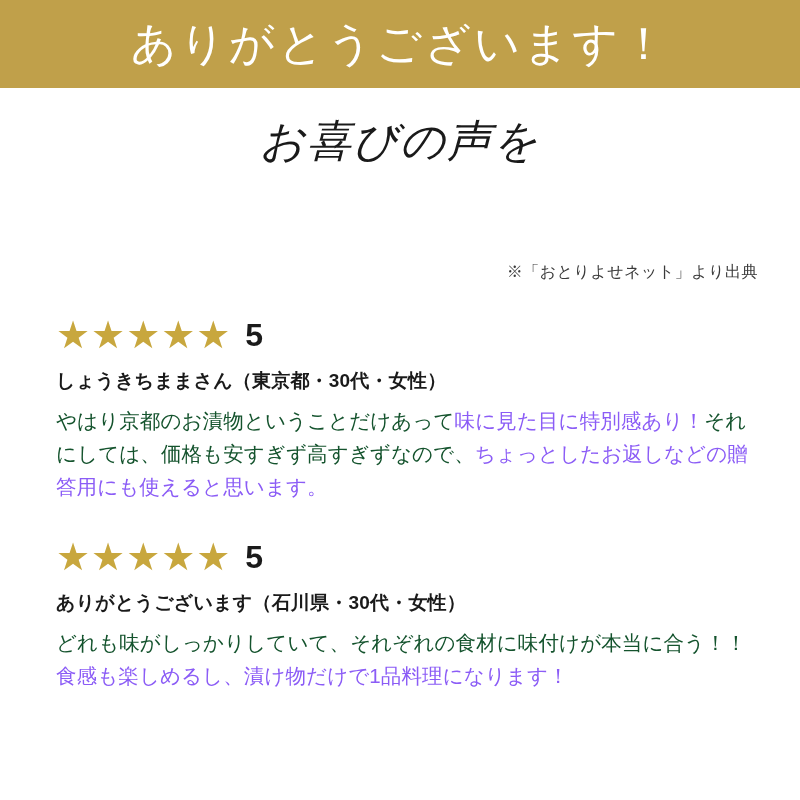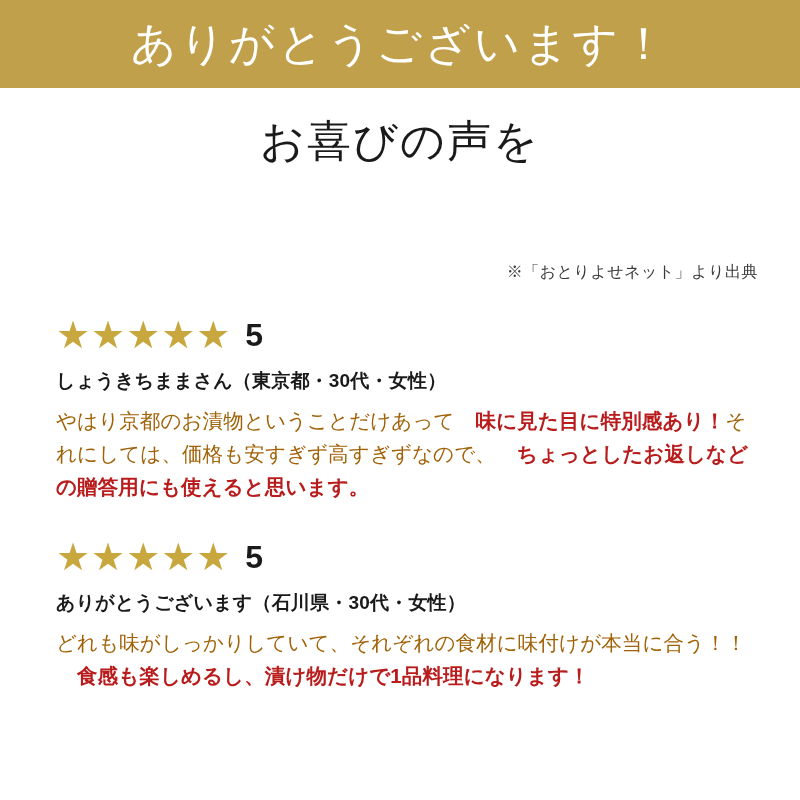--- a/index.html
+++ b/index.html
@@ -46,20 +46,21 @@
     position: absolute;
     left: 0;
     top: 110px;
     width: 800px;
     text-align: center;
     font-family: "DejaVu Serif", "Liberation Serif", serif;
     font-size: 44px;
     line-height: 1.42;
     color: #1a1a1a;
     letter-spacing: 2px;
+    font-style: italic;
   }
   .headline .line1 { display: block; }
   .headline .line2 { display: block; }
   .source-note {
     position: absolute;
     right: 42px;
     top: 262px;
     font-size: 16px;
     color: #3a3a3a;
     letter-spacing: 0.5px;
@@ -100,26 +101,25 @@
     letter-spacing: 0.2px;
   }
   .body {
     margin-top: 10px;
     font-size: 20.5px;
     line-height: 1.62;
     color: #1a1a1a;
     letter-spacing: 0.1px;
   }
   .body .hl {
-    color: #b91c1c;
-    font-weight: bold;
-    margin-left: 21px;
+    color: #8b5cf6;
+    font-weight: normal;
   }
   .body .plain {
-    color: #a16207;
+    color: #14532d;
   }
   .review-2 { margin-top: 30px; }
 </style>
 </head>
 <body>
 
 <div class="page">
 
   <div class="banner">
     <div class="banner-text">ありがとうございます！</div>

